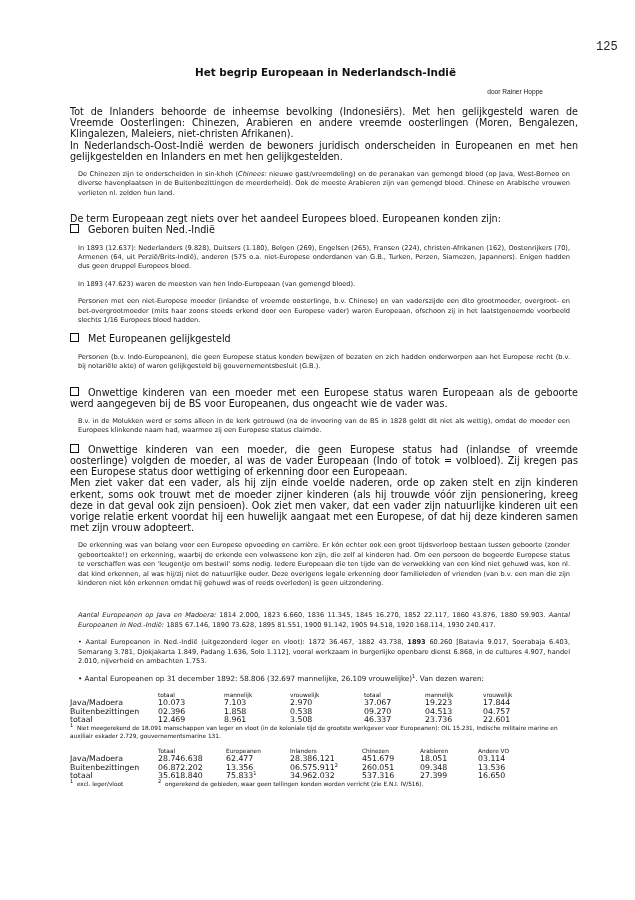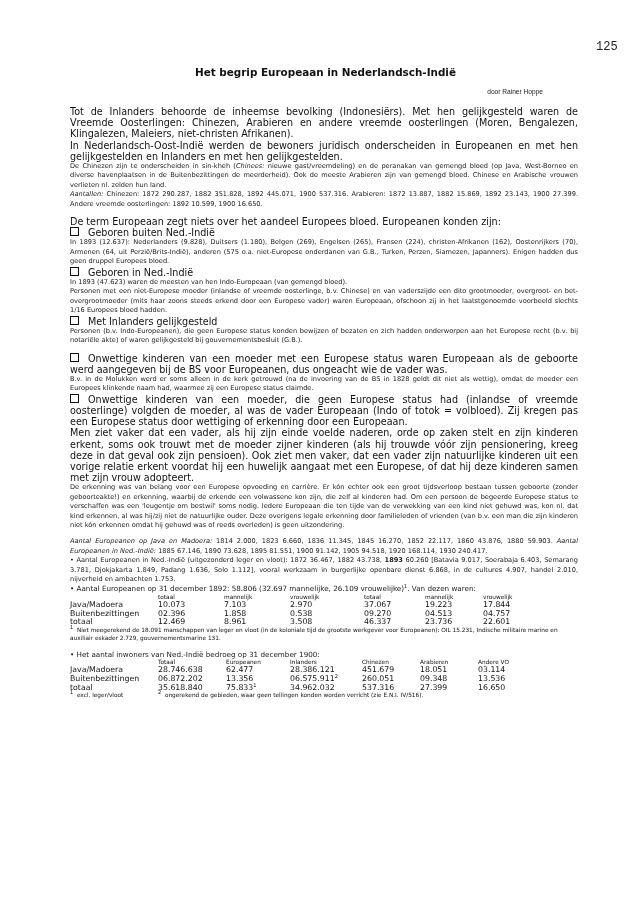--- a/index.html
+++ b/index.html
@@ -3,21 +3,21 @@
 <meta charset="utf-8">
 <style>
   html, body { margin: 0; padding: 0; background: #ffffff; }
   body { width: 635px; height: 900px; position: relative; overflow: hidden; color: #111; }
   .page { position: absolute; left: 0; top: 0; width: 635px; height: 900px; }
   .pageno { position: absolute; top: 27px; left: 596px; font-family: Liberation Mono, monospace; font-size: 12px; color: #222; margin-top: 13px; }
   .title { position: absolute; top: 66px; left: 0; width: 635px; text-align: center; font-family: "DejaVu Sans", sans-serif; font-weight: bold; font-size: 10.4px; color: #111; padding-left: 8px; }
   .author { position: absolute; top: 88px; left: 0; width: 543px; text-align: right; font-family: Liberation Sans, sans-serif; font-size: 6.6px; color: #222; }
   .body { position: absolute; top: 106px; left: 70px; width: 508px; font-family: "DejaVu Sans", sans-serif; color: #111; }
   .big { font-size: 9.6px; line-height: 11.2px; text-align: justify; margin: 0; }
-  .small { font-size: 6.6px; line-height: 9.4px; text-align: justify; margin: 0; color: #1a1a1a; }
+  .small { font-size: 6.6px; line-height: 9.4px; text-align: justify; margin: 8px; color: #1a1a1a; }
   .gap { height: 7px; }
   .sq { display: inline-block; width: 7px; height: 7px; border: 1px solid #111; margin-right: 9px; vertical-align: 0px; }
   i, .it { font-style: italic; }
   b { font-weight: bold; }
   table.stat { border-collapse: collapse; font-family: "DejaVu Sans", sans-serif; margin: 0; }
   table.stat td { padding: 0; vertical-align: top; white-space: nowrap; }
   .th-group { font-size: 7.4px; line-height: 8.4px; }
   .th-small { font-size: 5.8px; line-height: 7.4px; }
   .cell { font-size: 7.8px; line-height: 8.6px; }
   .rowlabel { width: 88px; }
@@ -31,33 +31,31 @@
 
 <div class="page">
   <div class="pageno">125</div>
   <div class="title">Het begrip Europeaan in Nederlandsch-Indië</div>
   <div class="author">door Rainer Hoppe</div>
 
   <div class="body">
     <p class="big">Tot de Inlanders behoorde de inheemse bevolking (Indonesiërs). Met hen gelijkgesteld waren de Vreemde Oosterlingen: Chinezen, Arabieren en andere vreemde oosterlingen (Moren, Bengalezen, Klingalezen, Maleiers, niet-christen Afrikanen).</p>
     <p class="big">In Nederlandsch-Oost-Indië werden de bewoners juridisch onderscheiden in Europeanen en met hen gelijkgestelden en Inlanders en met hen gelijkgestelden.</p>
     <p class="small"><span>De Chinezen zijn te onderscheiden in sin-kheh (</span><span class="it">Chinees:</span><span> nieuwe gast/vreemdeling) en de peranakan van gemengd bloed (op Java, West-Borneo en diverse havenplaatsen in de Buitenbezittingen de meerderheid). Ook de meeste Arabieren zijn van gemengd bloed. Chinese en Arabische vrouwen verlieten nl. zelden hun land.</span></p>
-    <p class="small"><span class="it">Aantallen:</span><span> Chinezen: 1872 290.287, 1882 351.828, 1892 445.071, 1900 537.316. Arabieren: 1872 13.887, 1882 15.869, 1892 23.143, 1900 27.399. Andere vreemde oosterlingen: 1892 10.599, 1900 16.650.</span></p>
 
     <div class="gap"></div>
     <p class="big">De term Europeaan zegt niets over het aandeel Europees bloed. Europeanen konden zijn:</p>
 
     <p class="big"><span class="sq"></span><span>Geboren buiten Ned.-Indië</span></p>
     <p class="small">In 1893 (12.637): Nederlanders (9.828), Duitsers (1.180), Belgen (269), Engelsen (265), Fransen (224), christen-Afrikanen (162), Oostenrijkers (70), Armenen (64, uit Perzië/Brits-Indië), anderen (575 o.a. niet-Europese onderdanen van G.B., Turken, Perzen, Siamezen, Japanners). Enigen hadden dus geen druppel Europees bloed.</p>
 
-    <p class="big"><span class="sq"></span><span>Geboren in Ned.-Indië</span></p>
     <p class="small">In 1893 (47.623) waren de meesten van hen Indo-Europeaan (van gemengd bloed).</p>
     <p class="small">Personen met een niet-Europese moeder (inlandse of vreemde oosterlinge, b.v. Chinese) en van vaderszijde een dito grootmoeder, overgroot- en bet-overgrootmoeder (mits haar zoons steeds erkend door een Europese vader) waren Europeaan, ofschoon zij in het laatstgenoemde voorbeeld slechts 1/16 Europees bloed hadden.</p>
 
-    <p class="big"><span class="sq"></span><span>Met Inlanders gelijkgesteld</span></p>
+    <p class="big"><span class="sq"></span><span>Met Europeanen gelijkgesteld</span></p>
     <p class="small">Personen (b.v. Indo-Europeanen), die geen Europese status konden bewijzen of bezaten en zich hadden onderworpen aan het Europese recht (b.v. bij notariële akte) of waren gelijkgesteld bij gouvernementsbesluit (G.B.).</p>
 
     <div class="gap"></div>
     <p class="big"><span class="sq"></span><span>Onwettige kinderen van een moeder met een Europese status waren Europeaan als de geboorte werd aangegeven bij de BS voor Europeanen, dus ongeacht wie de vader was.</span></p>
     <p class="small">B.v. in de Molukken werd er soms alleen in de kerk getrouwd (na de invoering van de BS in 1828 geldt dit niet als wettig), omdat de moeder een Europees klinkende naam had, waarmee zij een Europese status claimde.</p>
     <p class="big"><span class="sq"></span><span>Onwettige kinderen van een moeder, die geen Europese status had (inlandse of vreemde oosterlinge) volgden de moeder, al was de vader Europeaan (Indo of totok = volbloed). Zij kregen pas een Europese status door wettiging of erkenning door een Europeaan.</span></p>
     <p class="big">Men ziet vaker dat een vader, als hij zijn einde voelde naderen, orde op zaken stelt en zijn kinderen erkent, soms ook trouwt met de moeder zijner kinderen (als hij trouwde vóór zijn pensionering, kreeg deze in dat geval ook zijn pensioen). Ook ziet men vaker, dat een vader zijn natuurlijke kinderen uit een vorige relatie erkent voordat hij een huwelijk aangaat met een Europese, of dat hij deze kinderen samen met zijn vrouw adopteert.</p>
     <p class="small">De erkenning was van belang voor een Europese opvoeding en carrière. Er kón echter ook een groot tijdsverloop bestaan tussen geboorte (zonder geboorteakte!) en erkenning, waarbij de erkende een volwassene kon zijn, die zelf al kinderen had. Om een persoon de begeerde Europese status te verschaffen was een 'leugentje om bestwil' soms nodig. Iedere Europeaan die ten tijde van de verwekking van een kind niet gehuwd was, kon nl. dat kind erkennen, al was hij/zij niet de natuurlijke ouder. Deze overigens legale erkenning door familieleden of vrienden (van b.v. een man die zijn kinderen niet kón erkennen omdat hij gehuwd was of reeds overleden) is geen uitzondering.</p>
 
     <div class="gap"></div>
@@ -101,21 +99,20 @@
         <td class="cell">3.508</td>
         <td class="cell">46.337</td>
         <td class="cell">23.736</td>
         <td class="cell">22.601</td>
       </tr>
     </tbody>
       </table>
     <p class="fn" style="margin:0;"><sup>1</sup>&nbsp;&nbsp;<span>Niet meegerekend de 18.091 manschappen van leger en vloot (in de koloniale tijd de grootste werkgever voor Europeanen): OIL 15.231, Indische militaire marine en auxiliair eskader 2.729, gouvernementsmarine 131.</span></p>
 
     <div class="gap"></div>
-    <p class="small" style="font-size:7.2px;">• Het aantal inwoners van Ned.-Indië bedroeg op 31 december 1900:</p>
     <table class="stat">
       <tbody>
           <tr>
         <td class="rowlabel"></td>
         <td class="th-small d1">Totaal</td>
         <td class="th-small d2">Europeanen</td>
         <td class="th-small d3">Inlanders</td>
         <td class="th-small d4">Chinezen</td>
         <td class="th-small d5">Arabieren</td>
         <td class="th-small d6">Andere VO</td>

